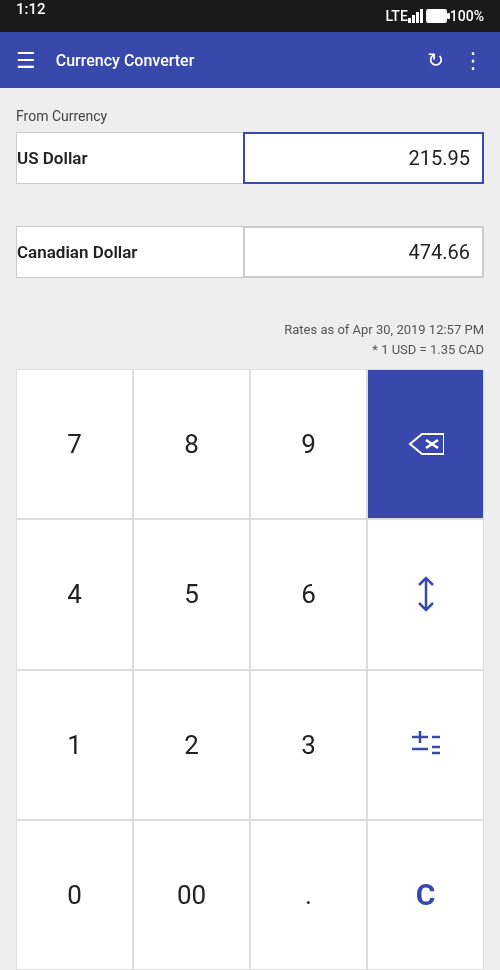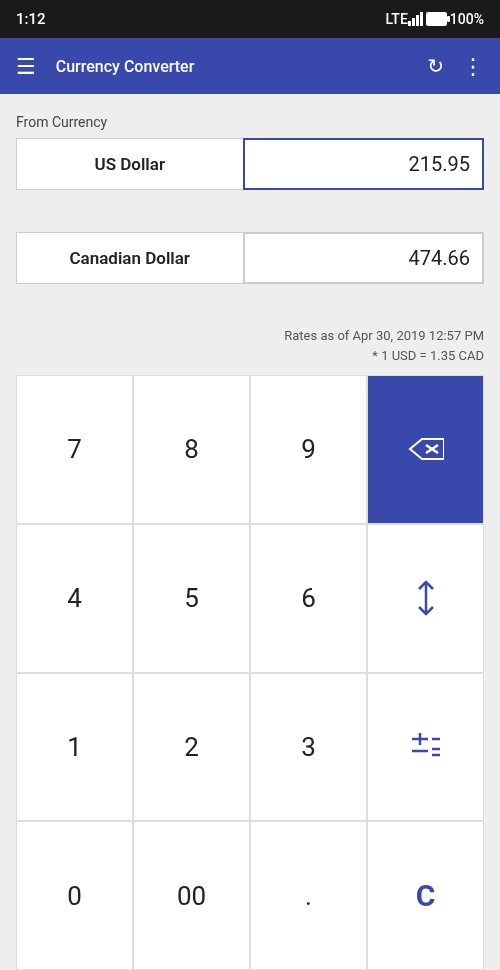--- a/index.html
+++ b/index.html
@@ -12,23 +12,22 @@
       display: flex;
       flex-direction: column;
     }
 
     
     .status-bar {
       background: #1a1a1a;
       color: #fff;
       display: flex;
       justify-content: space-between;
-      align-items: center;
       padding: 0 16px;
-      height: 38px;
+      height: 32px;
       font-size: 15px;
       font-weight: 500;
       flex-shrink: 0;
     }
     .status-right {
       display: flex;
       align-items: center;
       gap: 0;
       font-size: 14px;
     }
@@ -87,21 +86,21 @@
       gap: 0;
     }
     .currency-picker {
       background: #fff;
       border: 1px solid #ccc;
       border-right: none;
       flex: 1;
       height: 52px;
       display: flex;
       align-items: center;
-      justify-content: center;
+      justify-content: flex-start;
       font-size: 17px;
       font-weight: 600;
       color: #222;
       cursor: pointer;
     }
     .currency-value {
       background: #fff;
       border: 2px solid #3949ab;
       flex: 1;
       height: 52px;

